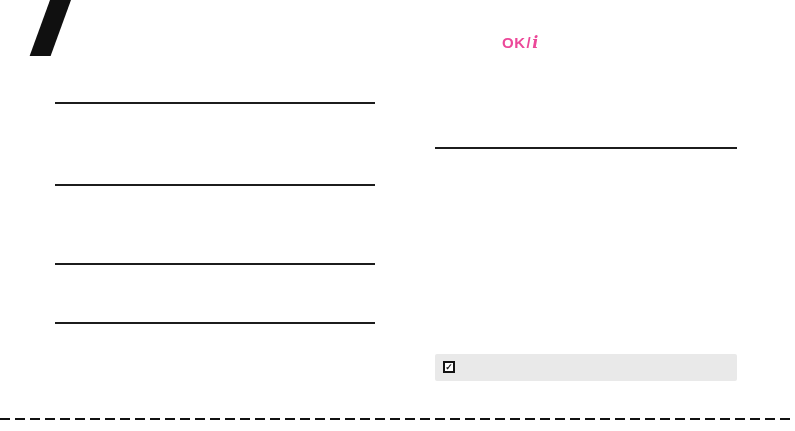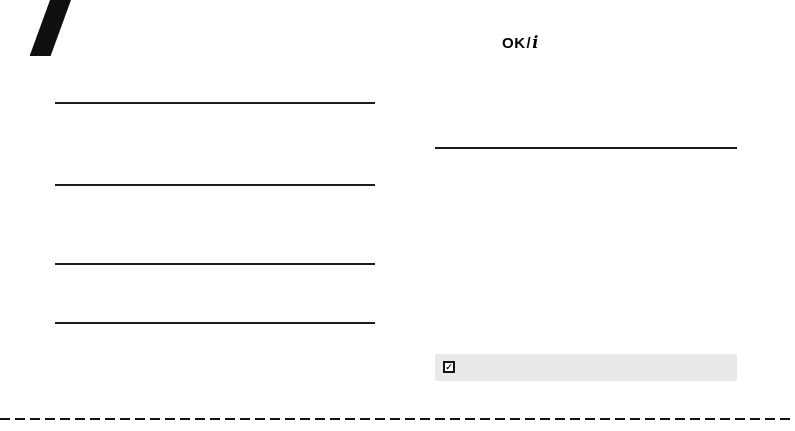--- a/index.html
+++ b/index.html
@@ -39,21 +39,21 @@
   .rule-l4 { top: 322px; }
   
   .rule-right { left: 435px; width: 302px; top: 147px; }
   
   .key-label {
     position: absolute;
     left: 502px;
     top: 33px;
     font-size: 15px;
     font-weight: bold;
-    color: #000000;
+    color: #ec4899;
     letter-spacing: 0.5px;
     white-space: nowrap;
   }
   .key-label .ok {
     font-family: "Liberation Sans", sans-serif;
     font-weight: bold;
   }
   .key-label .sep {
     font-weight: bold;
     padding: 0 1px;

